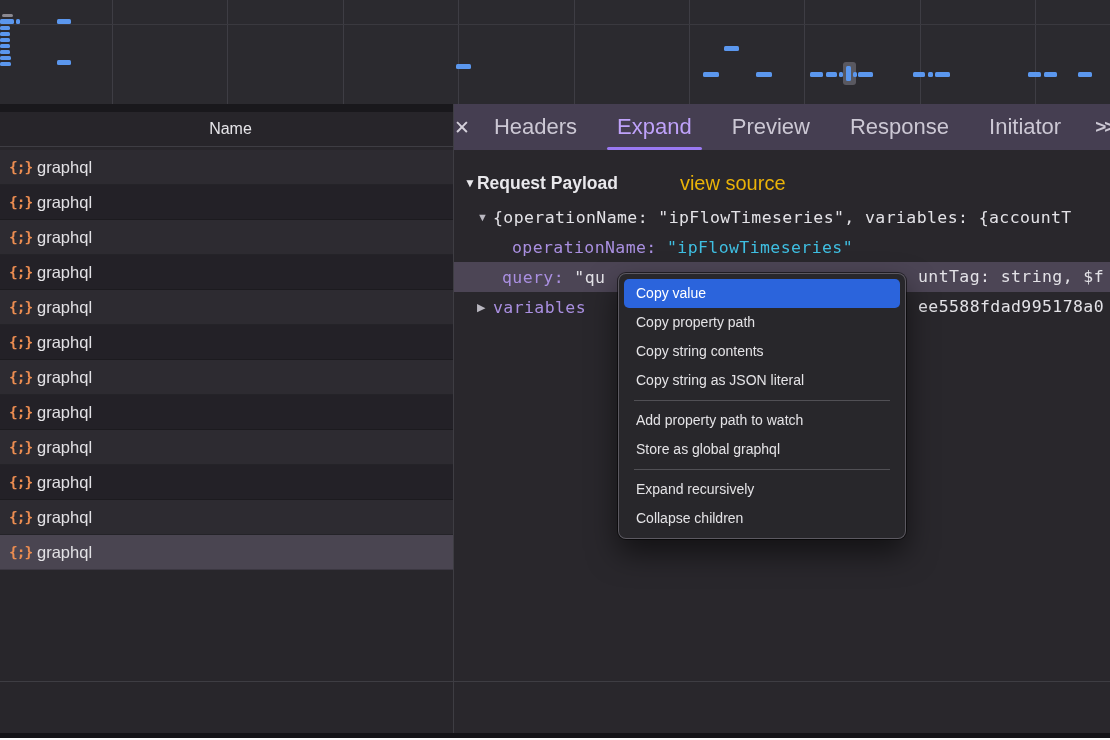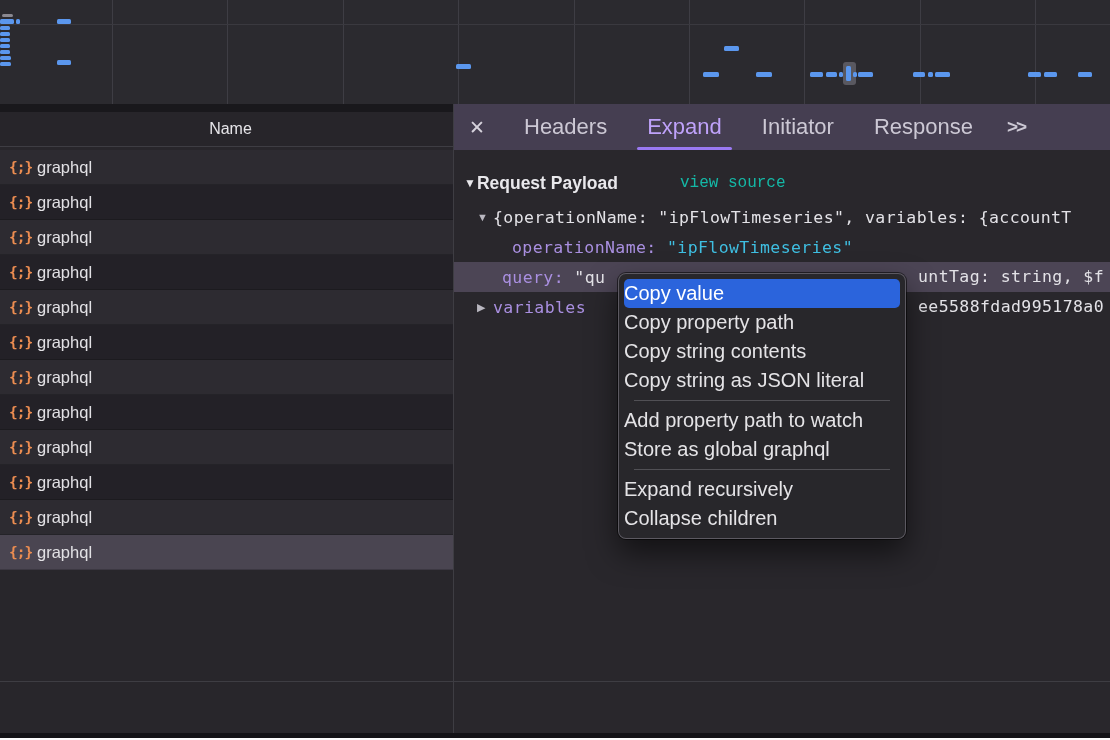--- a/index.html
+++ b/index.html
@@ -40,38 +40,38 @@
   .close-btn{width:46px;text-align:center;color:#d6d2dc;font-size:19px;cursor:default;}
   .tab{position:relative;height:46px;line-height:46px;padding:0 16px;font-size:22px;color:#ccc8d4;white-space:nowrap;}
   .tab.active{color:#bfa2fa;}
   .tab.active::after{content:"";position:absolute;left:6px;right:6px;bottom:0;height:3px;background:#9a79f2;border-radius:2px;}
   .tab-overflow{color:#ccc8d4;font-size:19px;font-weight:bold;letter-spacing:-2px;padding:0 10px;}
   
   .payload{position:relative;padding-top:18px;}
   .section-head{height:30px;display:flex;align-items:center;padding-left:10px;}
   .tri-down-bold{color:#e9e8ec;font-size:12px;margin-right:1px;}
   .section-title{color:#e9e8ec;font-size:17.5px;font-weight:bold;}
-  .view-source{color:#14b8a6;font-size:16px;margin-left:62px;font-family:Liberation Mono, monospace;}
+  .view-source{color:#eab308;font-size:20px;margin-left:62px;}
   .trow{position:relative;height:30px;display:flex;align-items:center;white-space:nowrap;overflow:hidden;width:656px;box-sizing:border-box;}
   .trow.first{margin-top:4px;}
   .trow.sel{background:#4c4555;padding-left:48px;}
   .mono, .key, .str, .plain{font-family:"DejaVu Sans Mono","Liberation Mono",monospace;font-size:16.5px;letter-spacing:.4px;}
   .key{color:#a98fe0;}
   .str{color:#3fbfe2;}
   .plain{color:#e3e2e7;}
   .expander{color:#b9b7c0;font-size:11px;display:inline-block;width:16px;text-align:left;}
   .pad23{padding-left:23px;}
   .pad58{padding-left:58px;}
   .right-frag{position:absolute;left:456px;top:0;height:30px;line-height:30px;margin-left:8px;}
   
   .ctx-menu{position:absolute;left:618px;top:273px;width:288px;box-sizing:border-box;z-index:10;
     background:#28272b;border:1px solid rgba(135,132,142,.55);border-radius:8px;padding:5px 0;
     box-shadow:0 0 0 1px rgba(0,0,0,.55), 0 14px 30px rgba(0,0,0,.55);}
-  .mi{height:29px;line-height:29px;margin:0 5px;border-radius:5px;
-    color:#e4e3e6;font-size:20px;white-space:nowrap;overflow:hidden;}
+  .mi{height:29px;line-height:29px;margin:0 5px;padding-left:12px;border-radius:5px;
+    color:#e4e3e6;font-size:14px;white-space:nowrap;overflow:hidden;}
   .mi.hl{background:#2b64dc;color:#ffffff;}
   .msep{height:1px;background:#515055;margin:5px 15px;}
 </style>
 </head>
 <body>
 
 <div class="overview" id="overview">
     <div class="gridline" style="left: 112px;"></div>
     <div class="gridline" style="left: 227px;"></div>
     <div class="gridline" style="left: 343px;"></div>
@@ -169,22 +169,23 @@
     </div>
 </div>
 
 <div class="v-divider"></div>
 
 <div class="right-panel">
   <div class="tabbar" id="tabbar">
       <div class="close-btn">✕</div>
       <div class="tab">Headers</div>
       <div class="tab active">Expand</div>
+      <div class="tab">Preview</div>
+      <div class="tab">Response</div>
       <div class="tab">Initiator</div>
-      <div class="tab">Response</div>
       <div class="tab-overflow">&gt;&gt;</div>
     </div>
 
   <div class="payload">
     <div class="section-head">
       <span class="tri-down-bold">▼</span>
       <span class="section-title">Request Payload</span>
       <span class="view-source">view source</span>
     </div>
 

